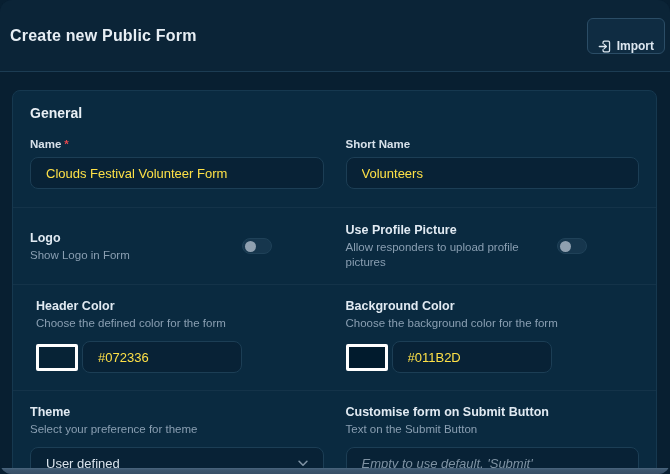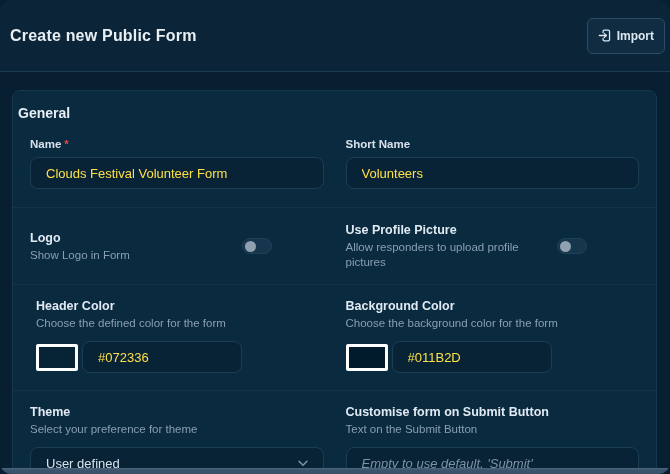--- a/index.html
+++ b/index.html
@@ -27,21 +27,21 @@
     padding: 0 5px 0 10px;
   }
   .page-title {
     font-size: 16px;
     font-weight: 700;
     letter-spacing: .2px;
     color: #e7eef4;
   }
   .import-btn {
     display: flex;
-    align-items: center;
+    align-items: flex-end;
     gap: 6px;
     height: 36px;
     padding: 0 10px;
     background: #0f2c42;
     border: 1px solid #2b4d66;
     border-radius: 6px;
     color: #dde7f0;
     font-family: "Liberation Sans", sans-serif;
     font-size: 12px;
     font-weight: 700;
@@ -55,21 +55,21 @@
     left: 12px;
     top: 90px;
     width: 645px;
     min-height: 400px;
     background: #0a2a40;
     border: 1px solid #16384f;
     border-radius: 8px;
     padding-top: 14px;
   }
   .section-title {
-    margin: 0 5px;
+    margin: 0 17px;
     font-size: 14px;
     font-weight: 700;
     color: #e9eff4;
     line-height: 16px;
   }
 
   .grid2 {
     display: grid;
     grid-template-columns: 1fr 1fr;
     column-gap: 22px;

